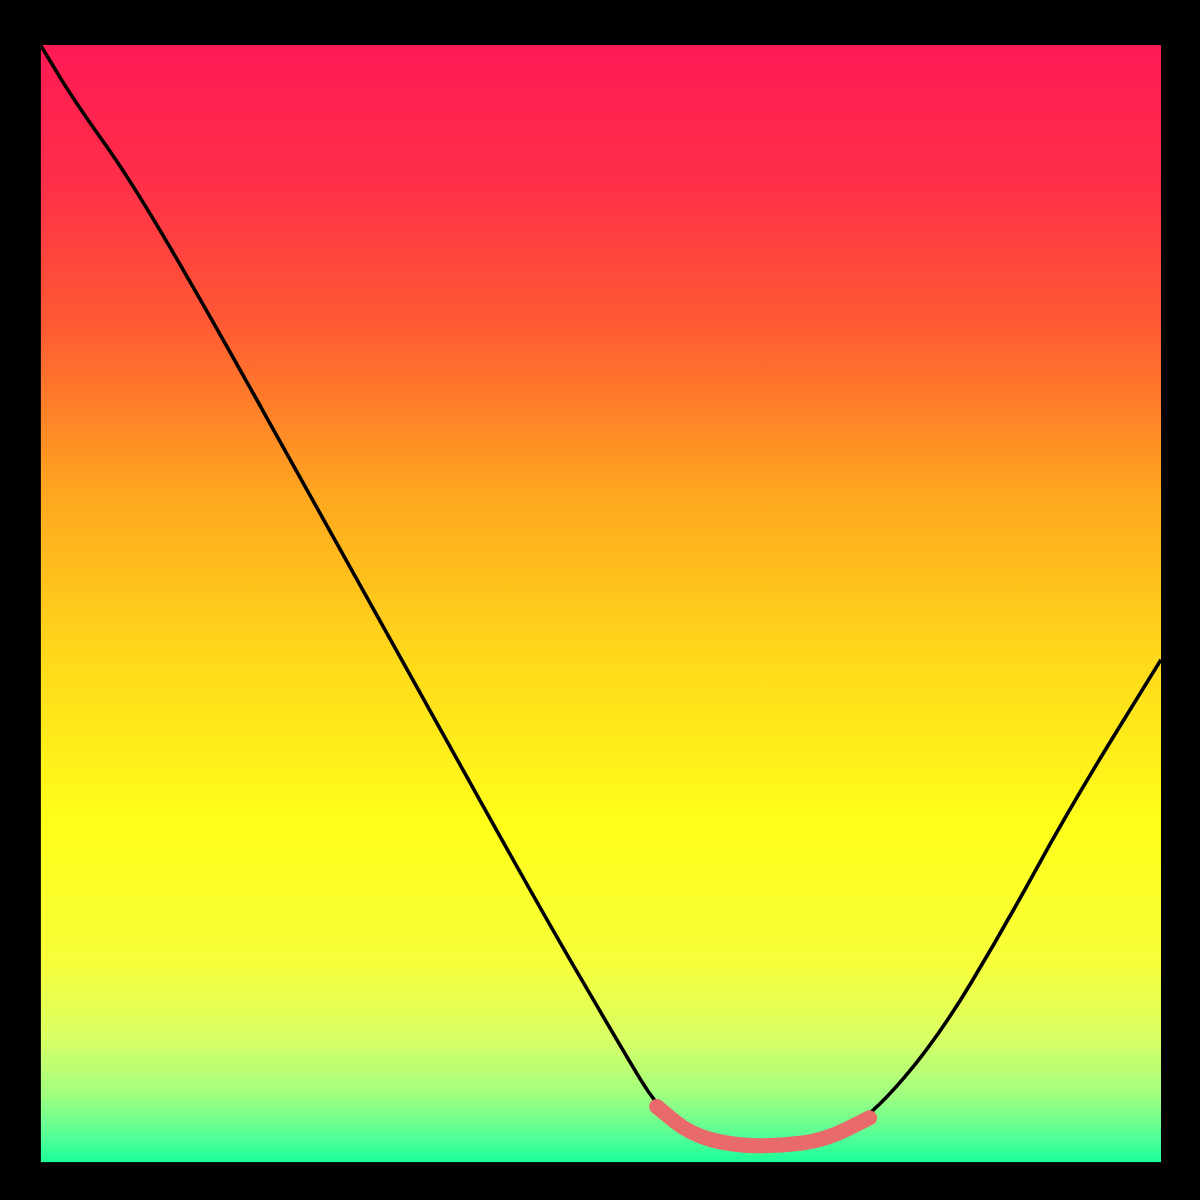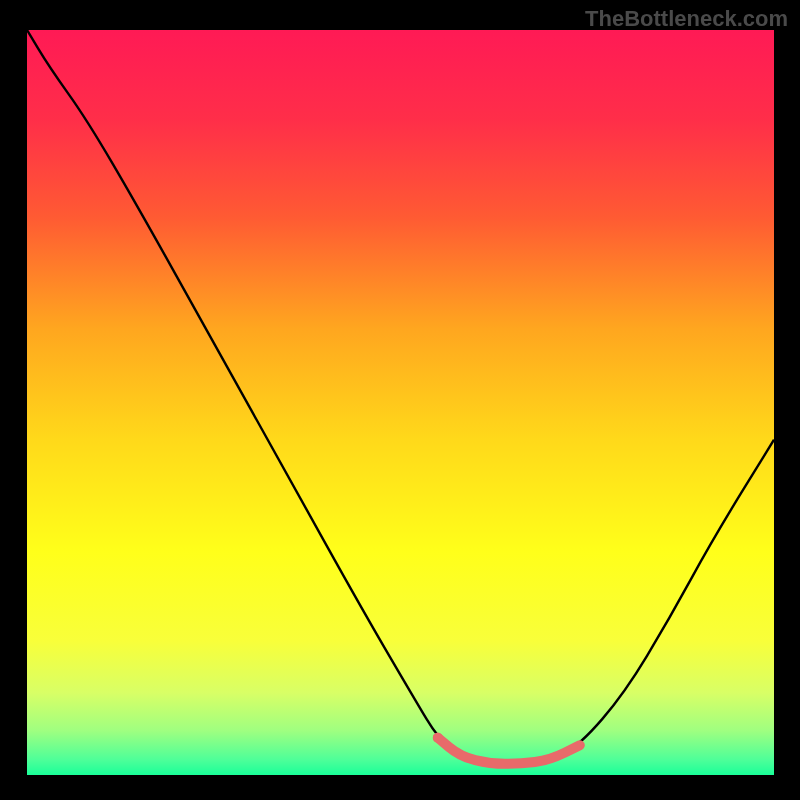--- a/index.html
+++ b/index.html
@@ -40,21 +40,20 @@
     left: 0;
     top: 0;
     width: 100%;
     height: 100%;
   }
 </style>
 </head>
 <body>
 
 <div class="container">
-  <div class="watermark">TheBottleneck.com</div>
   <div class="plot-area">
     <svg class="gradient-bg" viewBox="0 0 100 100" preserveAspectRatio="none">
       <defs>
         <linearGradient id="bg-grad" x1="0" y1="0" x2="0" y2="1">
             <stop offset="0%" stop-color="#ff1a55"></stop>
             <stop offset="12%" stop-color="#ff2e49"></stop>
             <stop offset="25%" stop-color="#ff5a33"></stop>
             <stop offset="40%" stop-color="#ffa61f"></stop>
             <stop offset="55.00000000000001%" stop-color="#ffd91a"></stop>
             <stop offset="70%" stop-color="#ffff1a"></stop>

